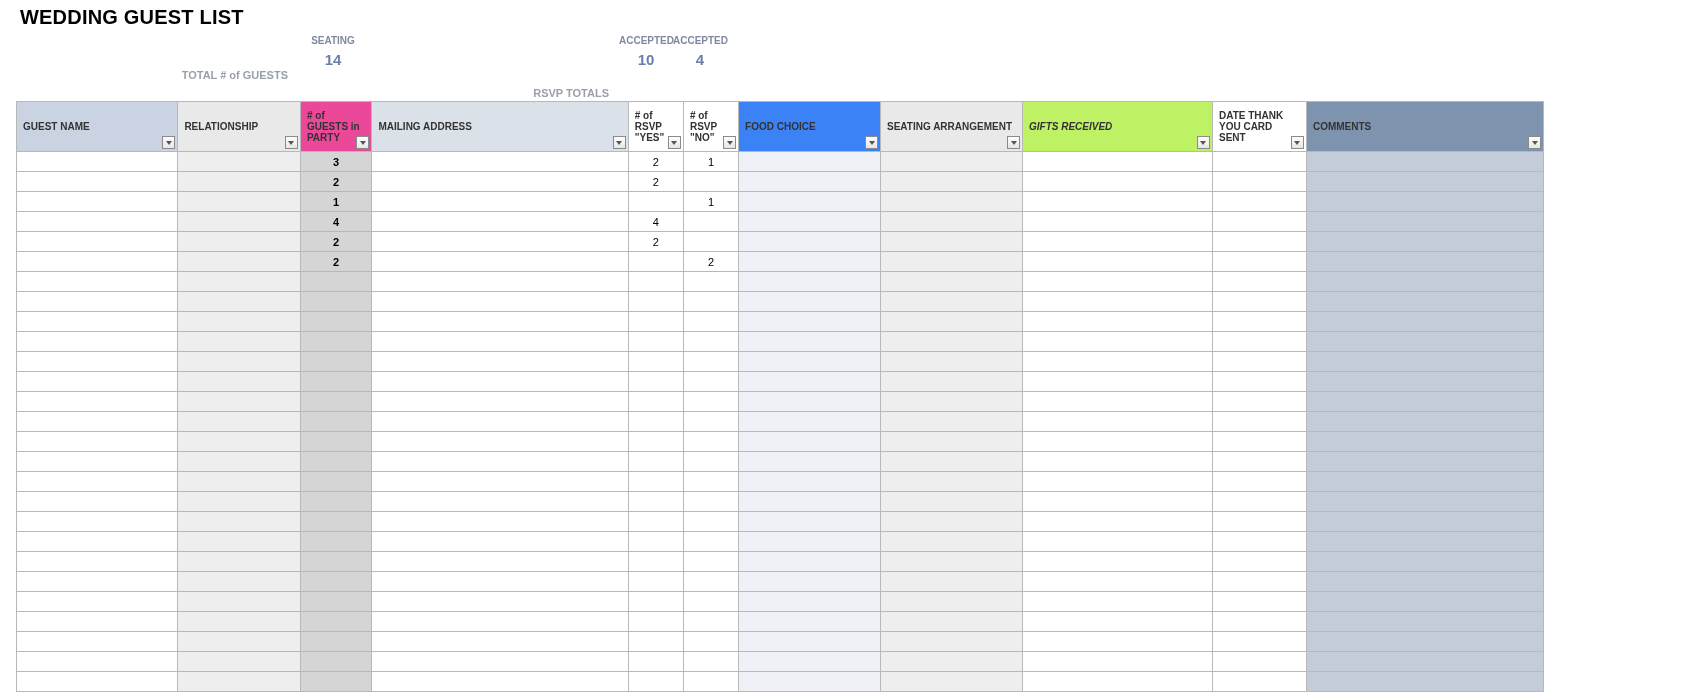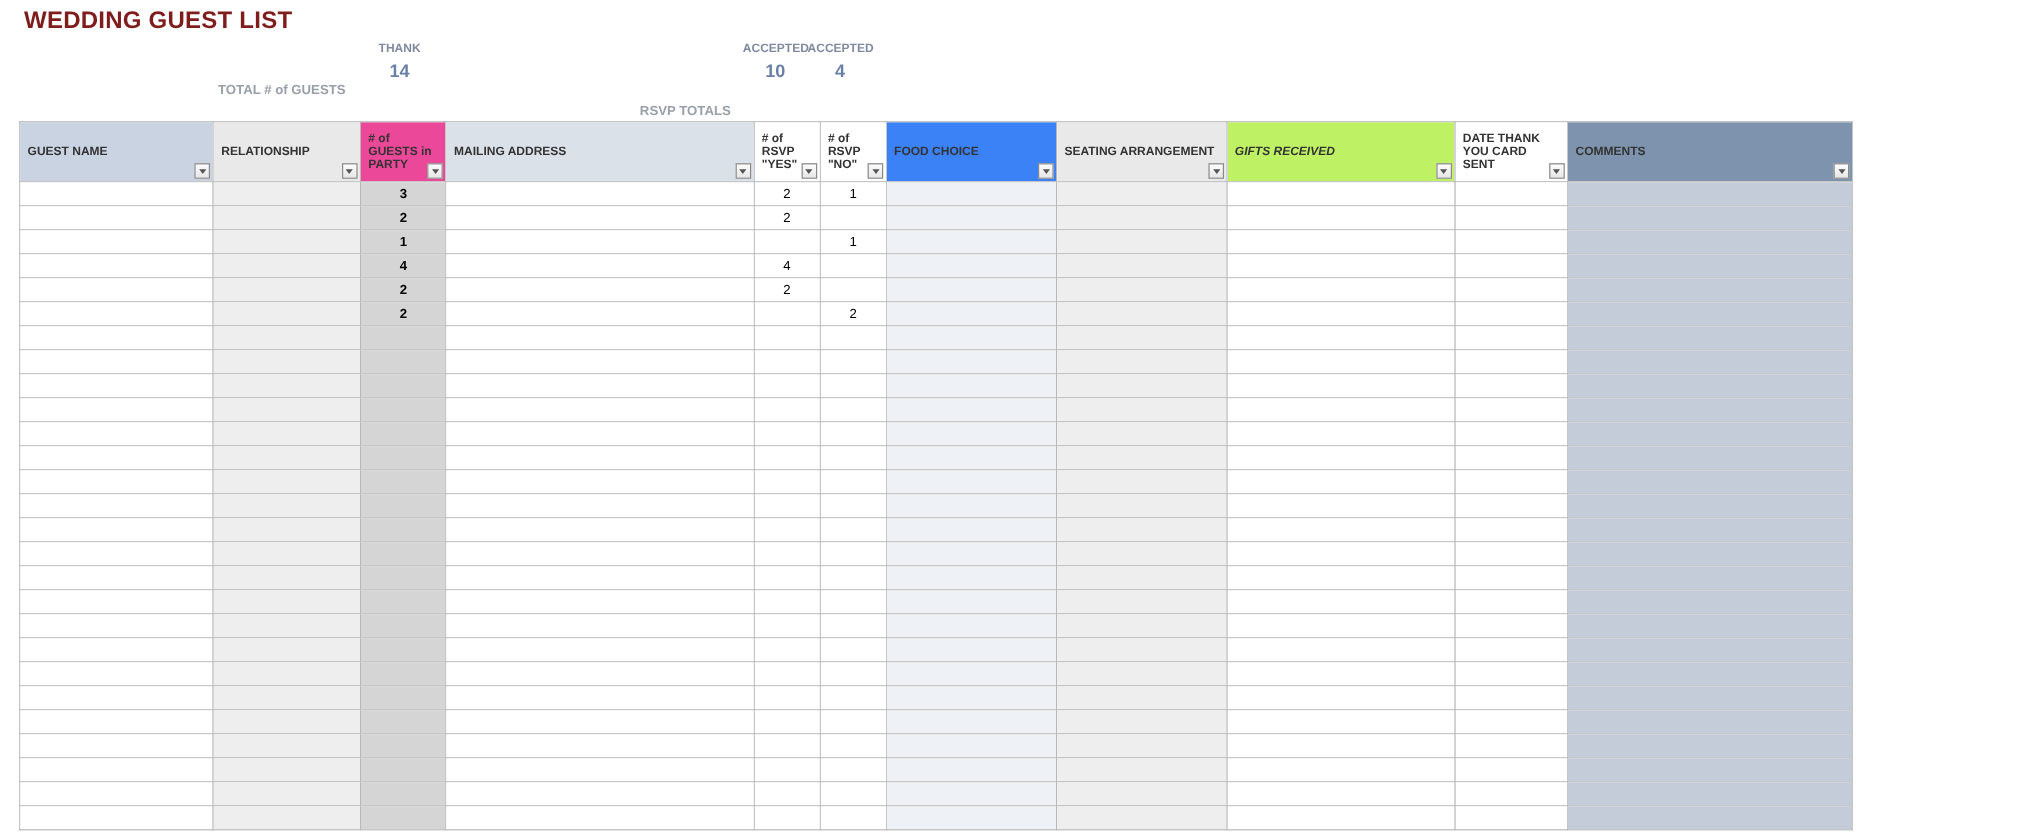--- a/index.html
+++ b/index.html
@@ -5,21 +5,21 @@
   * { box-sizing: border-box; margin: 0; padding: 0; }
   body {
     font-family: Arial, Helvetica, sans-serif;
     background: #fff;
     padding: 4px 12px;
     width: 1686px;
   }
   .title {
     font-size: 20px;
     font-weight: 700;
-    color: #7f1d1d;
+    color: #000000;
     letter-spacing: 0.2px;
     padding: 2px 0 6px 8px;
   }
   .summary {
     display: grid;
     grid-template-columns: 158px 120px 70px 251px 54px 54px;
     font-size: 11px;
     color: #6e7b8d;
     font-weight: 700;
     padding-left: 8px;
@@ -100,21 +100,21 @@
   td span { font-size:11px; }
 </style>
 </head>
 <body>
 
 <div class="title">WEDDING GUEST LIST</div>
 
 <div class="summary">
   <div></div>
     <div></div>
-  <div class="hdr summary-row1">THANK</div>
+  <div class="hdr summary-row1">SEATING</div>
   <div></div>
   <div class="hdr summary-row1">ACCEPTED</div>
   <div class="hdr summary-row1">ACCEPTED</div>
 
   <div class="lbl" style="grid-column:1 / span 2; align-self:center;">TOTAL # of GUESTS</div>
   <div class="val">14</div>
   <div class="lbl" style="align-self:center;margin-top:36px;">RSVP TOTALS</div>
   <div class="val">10</div>
   <div class="val">4</div>
 </div>

